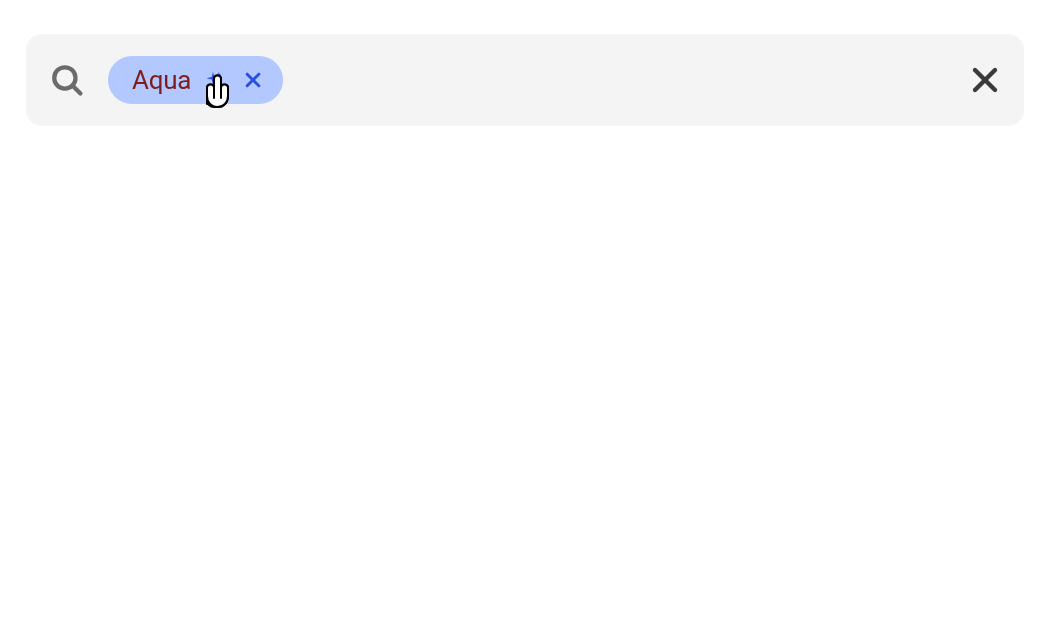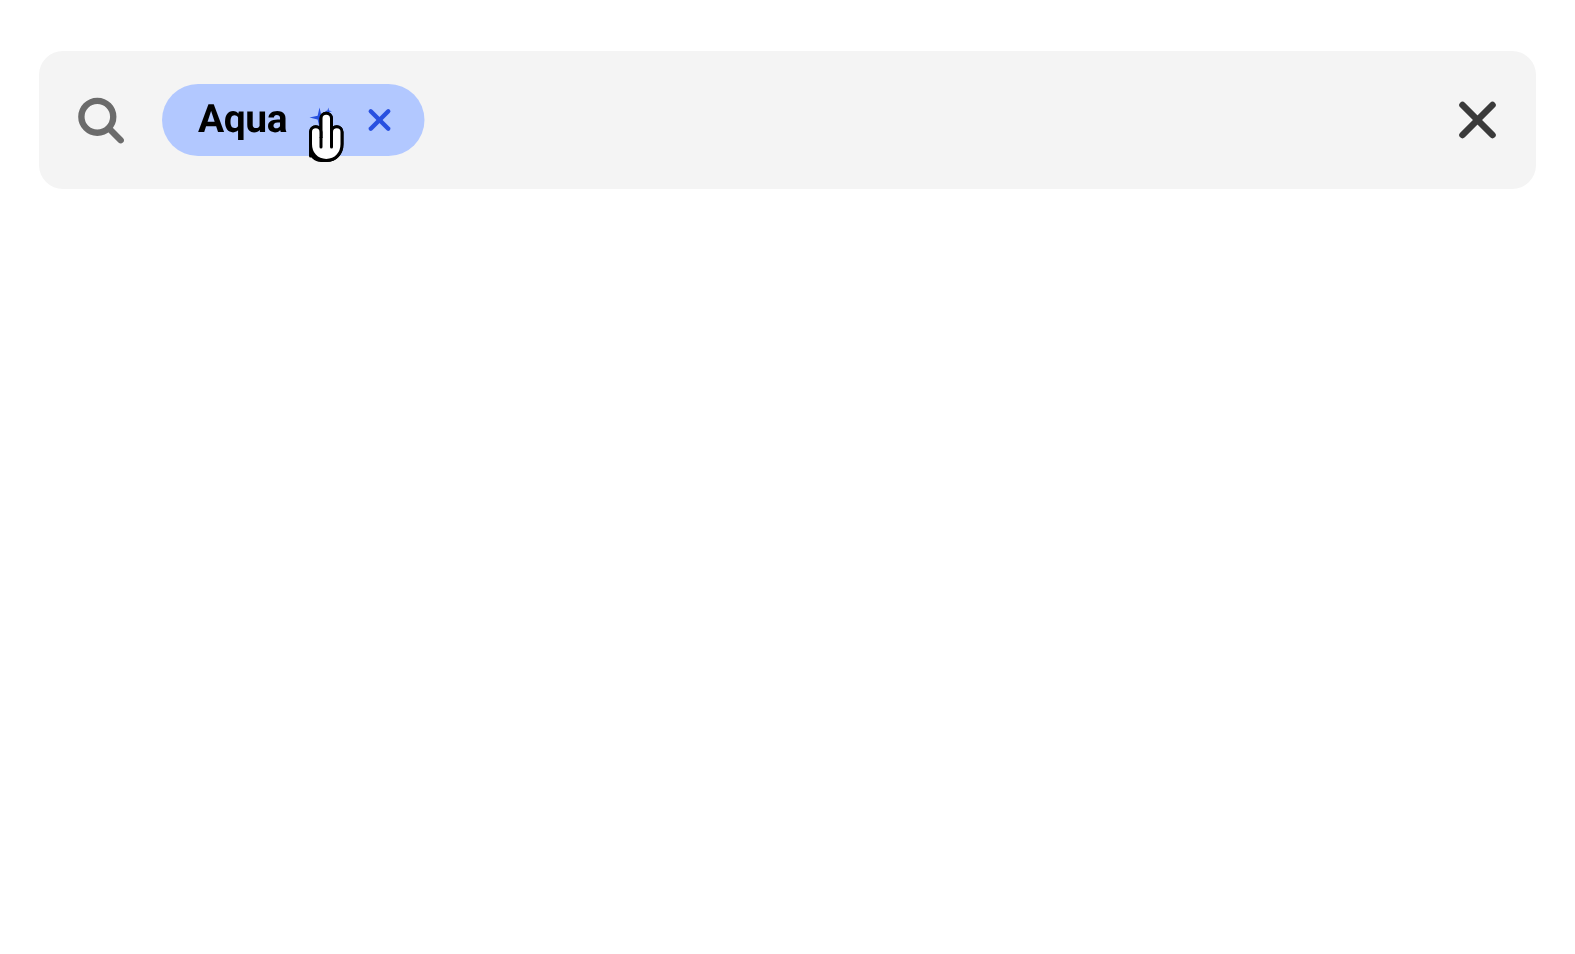--- a/index.html
+++ b/index.html
@@ -54,22 +54,22 @@
       align-items: center;
       height: 48px;
       background: #b2c8ff;
       border-radius: 24px;
       padding: 0 20px 0 24px;
       gap: 12px;
     }
     
     .tag-label {
       font-size: 26px;
-      font-weight: 700;
-      color: #000000;
+      font-weight: 400;
+      color: #7f1d1d;
       letter-spacing: -0.3px;
     }
     
     .sparkle-icon {
       width: 20px;
       height: 20px;
       flex-shrink: 0;
       color: #2850e0;
     }
     

